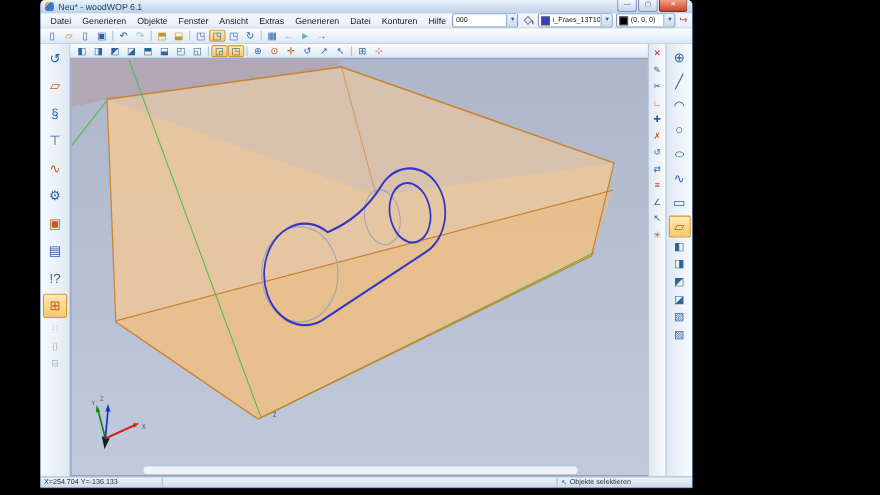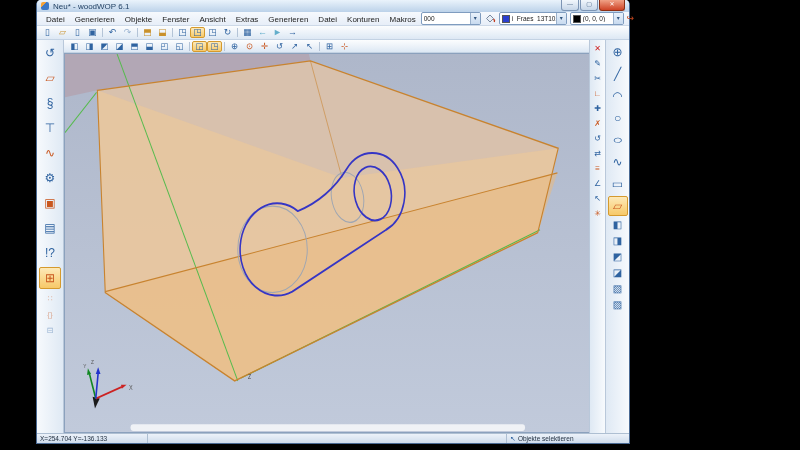--- a/index.html
+++ b/index.html
@@ -89,21 +89,21 @@
 
     <span class="mi">Datei</span>
         <span class="mi">Generieren</span>
         <span class="mi">Objekte</span>
         <span class="mi">Fenster</span>
         <span class="mi">Ansicht</span>
         <span class="mi">Extras</span>
         <span class="mi">Generieren</span>
         <span class="mi">Datei</span>
         <span class="mi">Konturen</span>
-        <span class="mi">Makros</span>
+        <span class="mi">Hilfe</span>
       </span>
     <span class="combos">
       <span class="combo" style="width:58px">
         <span class="val">000</span>
         <span class="arrow">▾</span>
       </span>
       <svg width="12" height="11">
         <path d="M2.5 5.5 L6 2 L9.5 5.5 L6 9 Z" fill="#e8eef5" stroke="#7a8aa0" stroke-width="1"></path>
         <path d="M9.5 6 q1.6 1.4 .8 3" fill="none" stroke="#c23a1e" stroke-width="1.4"></path>
       </svg>

